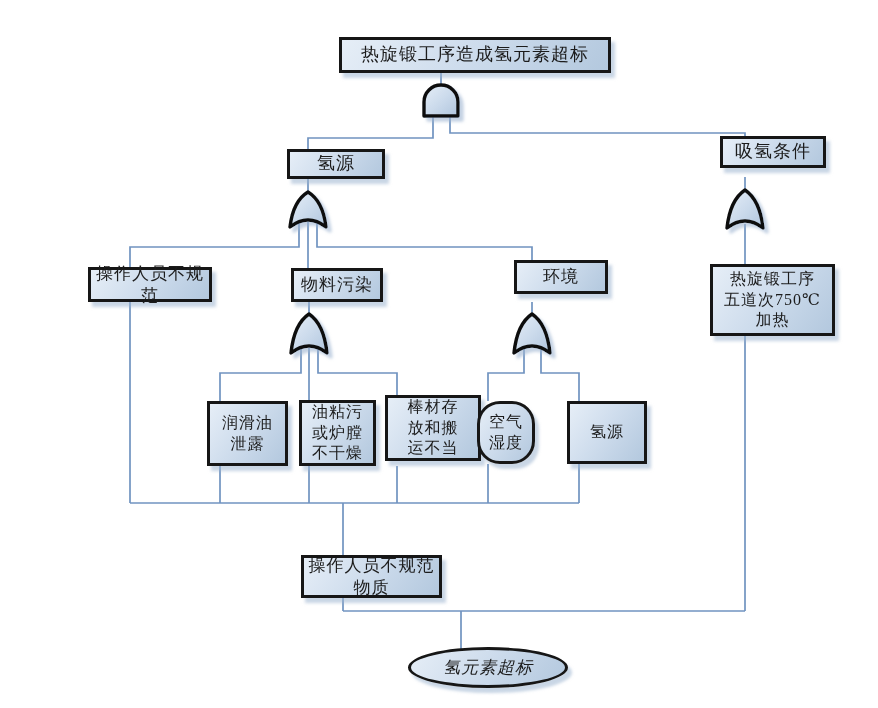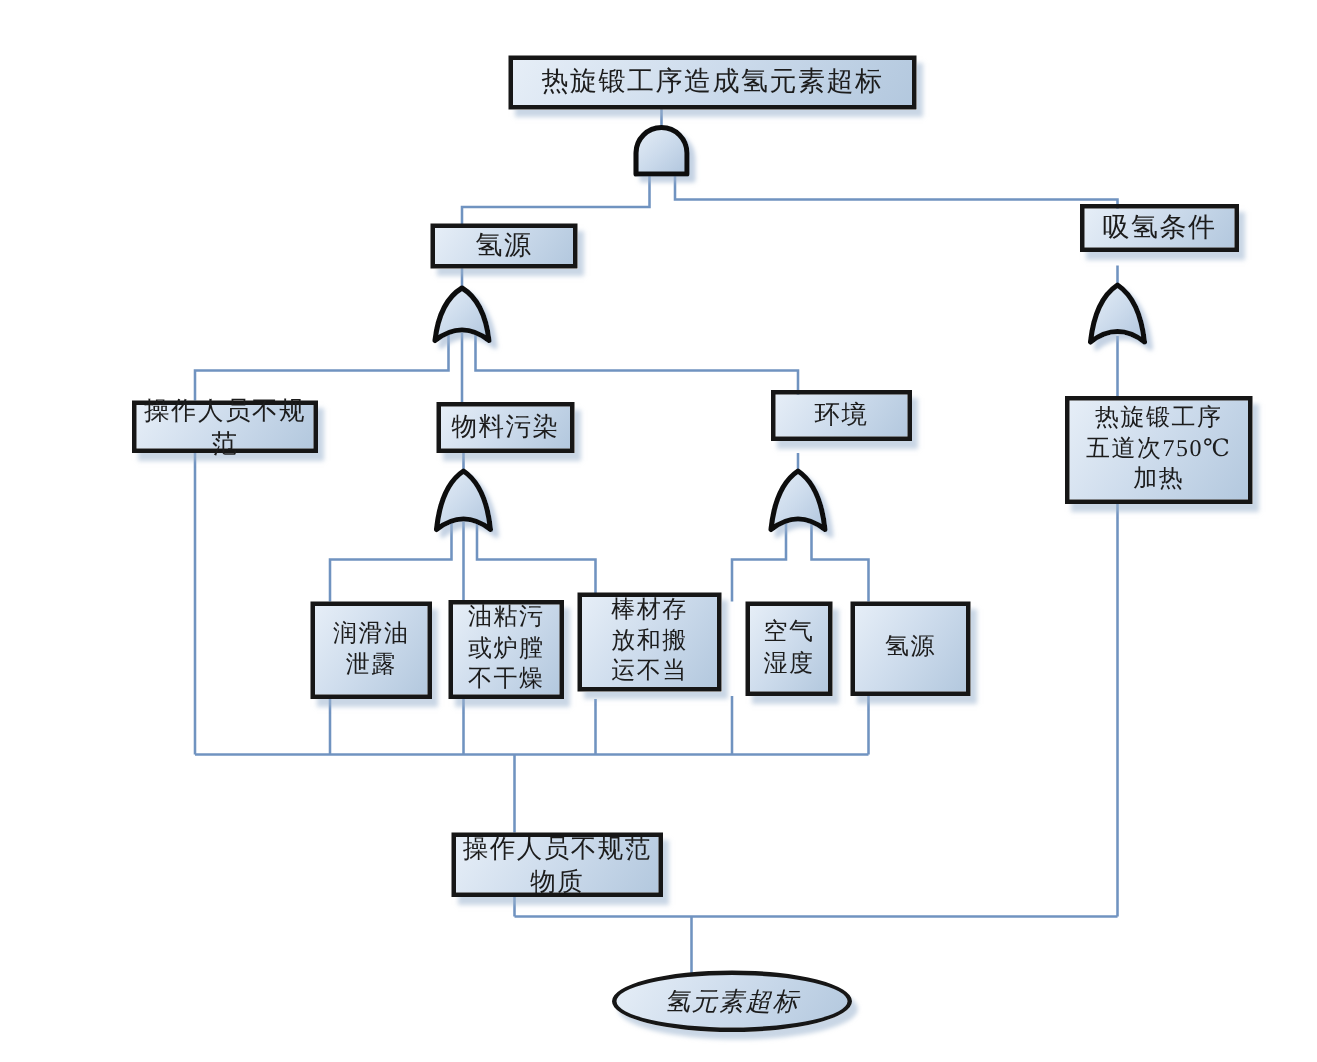--- a/index.html
+++ b/index.html
@@ -111,21 +111,21 @@
 泄露</div>
 
   <div class="node leaf" style="left:271px;top:400px;width:77px;height:66px;">油粘污
 或炉膛
 不干燥</div>
 
   <div class="node leaf" style="left:357px;top:395px;width:96px;height:66px;">棒材存
 放和搬
 运不当</div>
 
-  <div class="node leaf" style="left:469px;top:401px;width:58px;height:63px;">空气
+  <div class="node leaf" style="left:449px;top:401px;width:58px;height:63px;border-radius:23px;">空气
 湿度</div>
 
   <div class="node leaf" style="left:539px;top:401px;width:80px;height:63px;">氢源</div>
 
   <div class="node" style="left:273px;top:555px;width:141px;height:43px;">操作人员不规范
 物质</div>
 
   <div class="node ellipse" style="left:380px;top:647px;width:160px;height:41px;">氢元素超标</div>
 
 </div>

